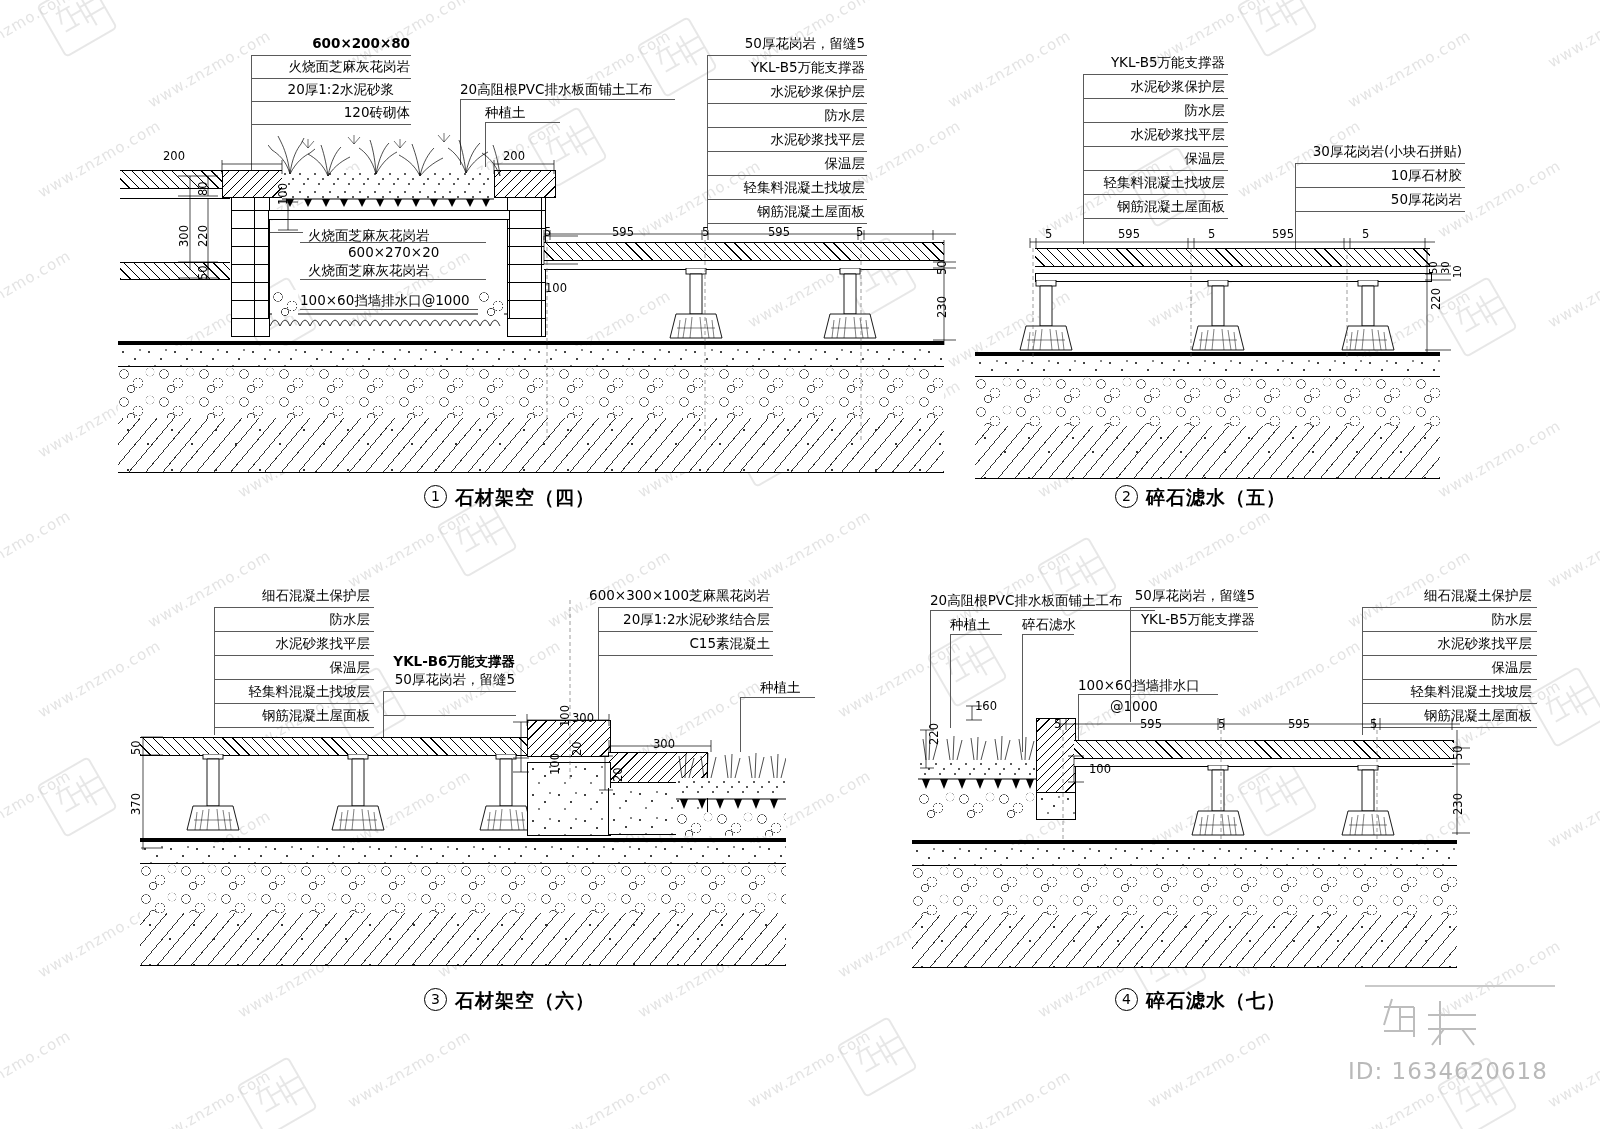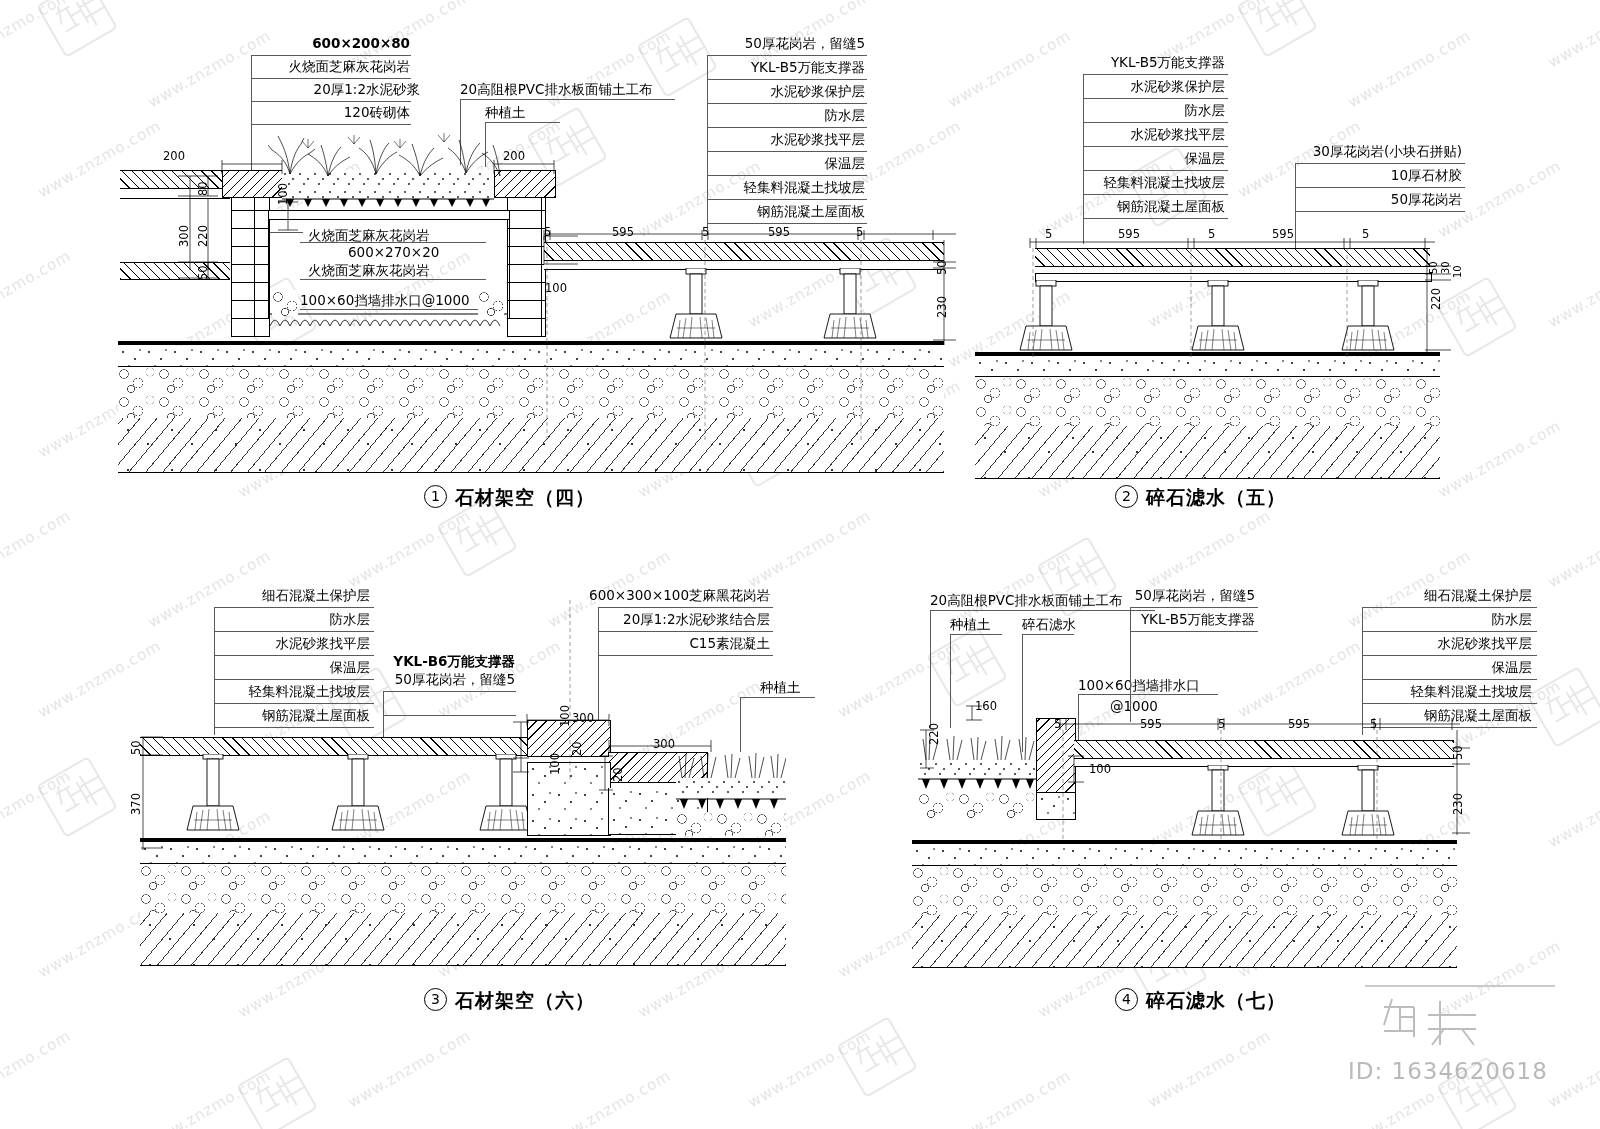--- a/index.html
+++ b/index.html
@@ -345,21 +345,21 @@
             <path d="M50,20 v34 M44,30 h22 M44,42 h22"></path>
           </g>
         </svg></div>
       <div class="wm" style="left: 1540px; top: 1060px;">www.znzmo.com</div>
     </div>
 
   <div>
 
     <div class="lbl r" style="left:110px;top:36px;width:300px;font-weight:bold;">600×200×80</div>
     <div class="lbl r" style="left:110px;top:59px;width:300px;">火烧面芝麻灰花岗岩</div>
-    <div class="lbl r" style="left:120px;top:82px;width:300px;">20厚1:2水泥砂浆</div>
+    <div class="lbl r" style="left:94px;top:82px;width:300px;">20厚1:2水泥砂浆</div>
     <div class="lbl r" style="left:110px;top:105px;width:300px;">120砖砌体</div>
     <div class="ll lh" style="left:251px;top:55px;width:160px;"></div>
     <div class="ll lh" style="left:251px;top:78px;width:160px;"></div>
     <div class="ll lh" style="left:251px;top:101px;width:160px;"></div>
     <div class="ll lh" style="left:251px;top:124px;width:160px;"></div>
     <div class="ll lv" style="left:251px;top:55px;height:115px;"></div>
 
     <div class="lbl" style="left:460px;top:82px;">20高阻根PVC排水板面铺土工布</div>
     <div class="lbl" style="left:485px;top:105px;">种植土</div>
     <div class="ll lh" style="left:460px;top:99px;width:215px;"></div>

